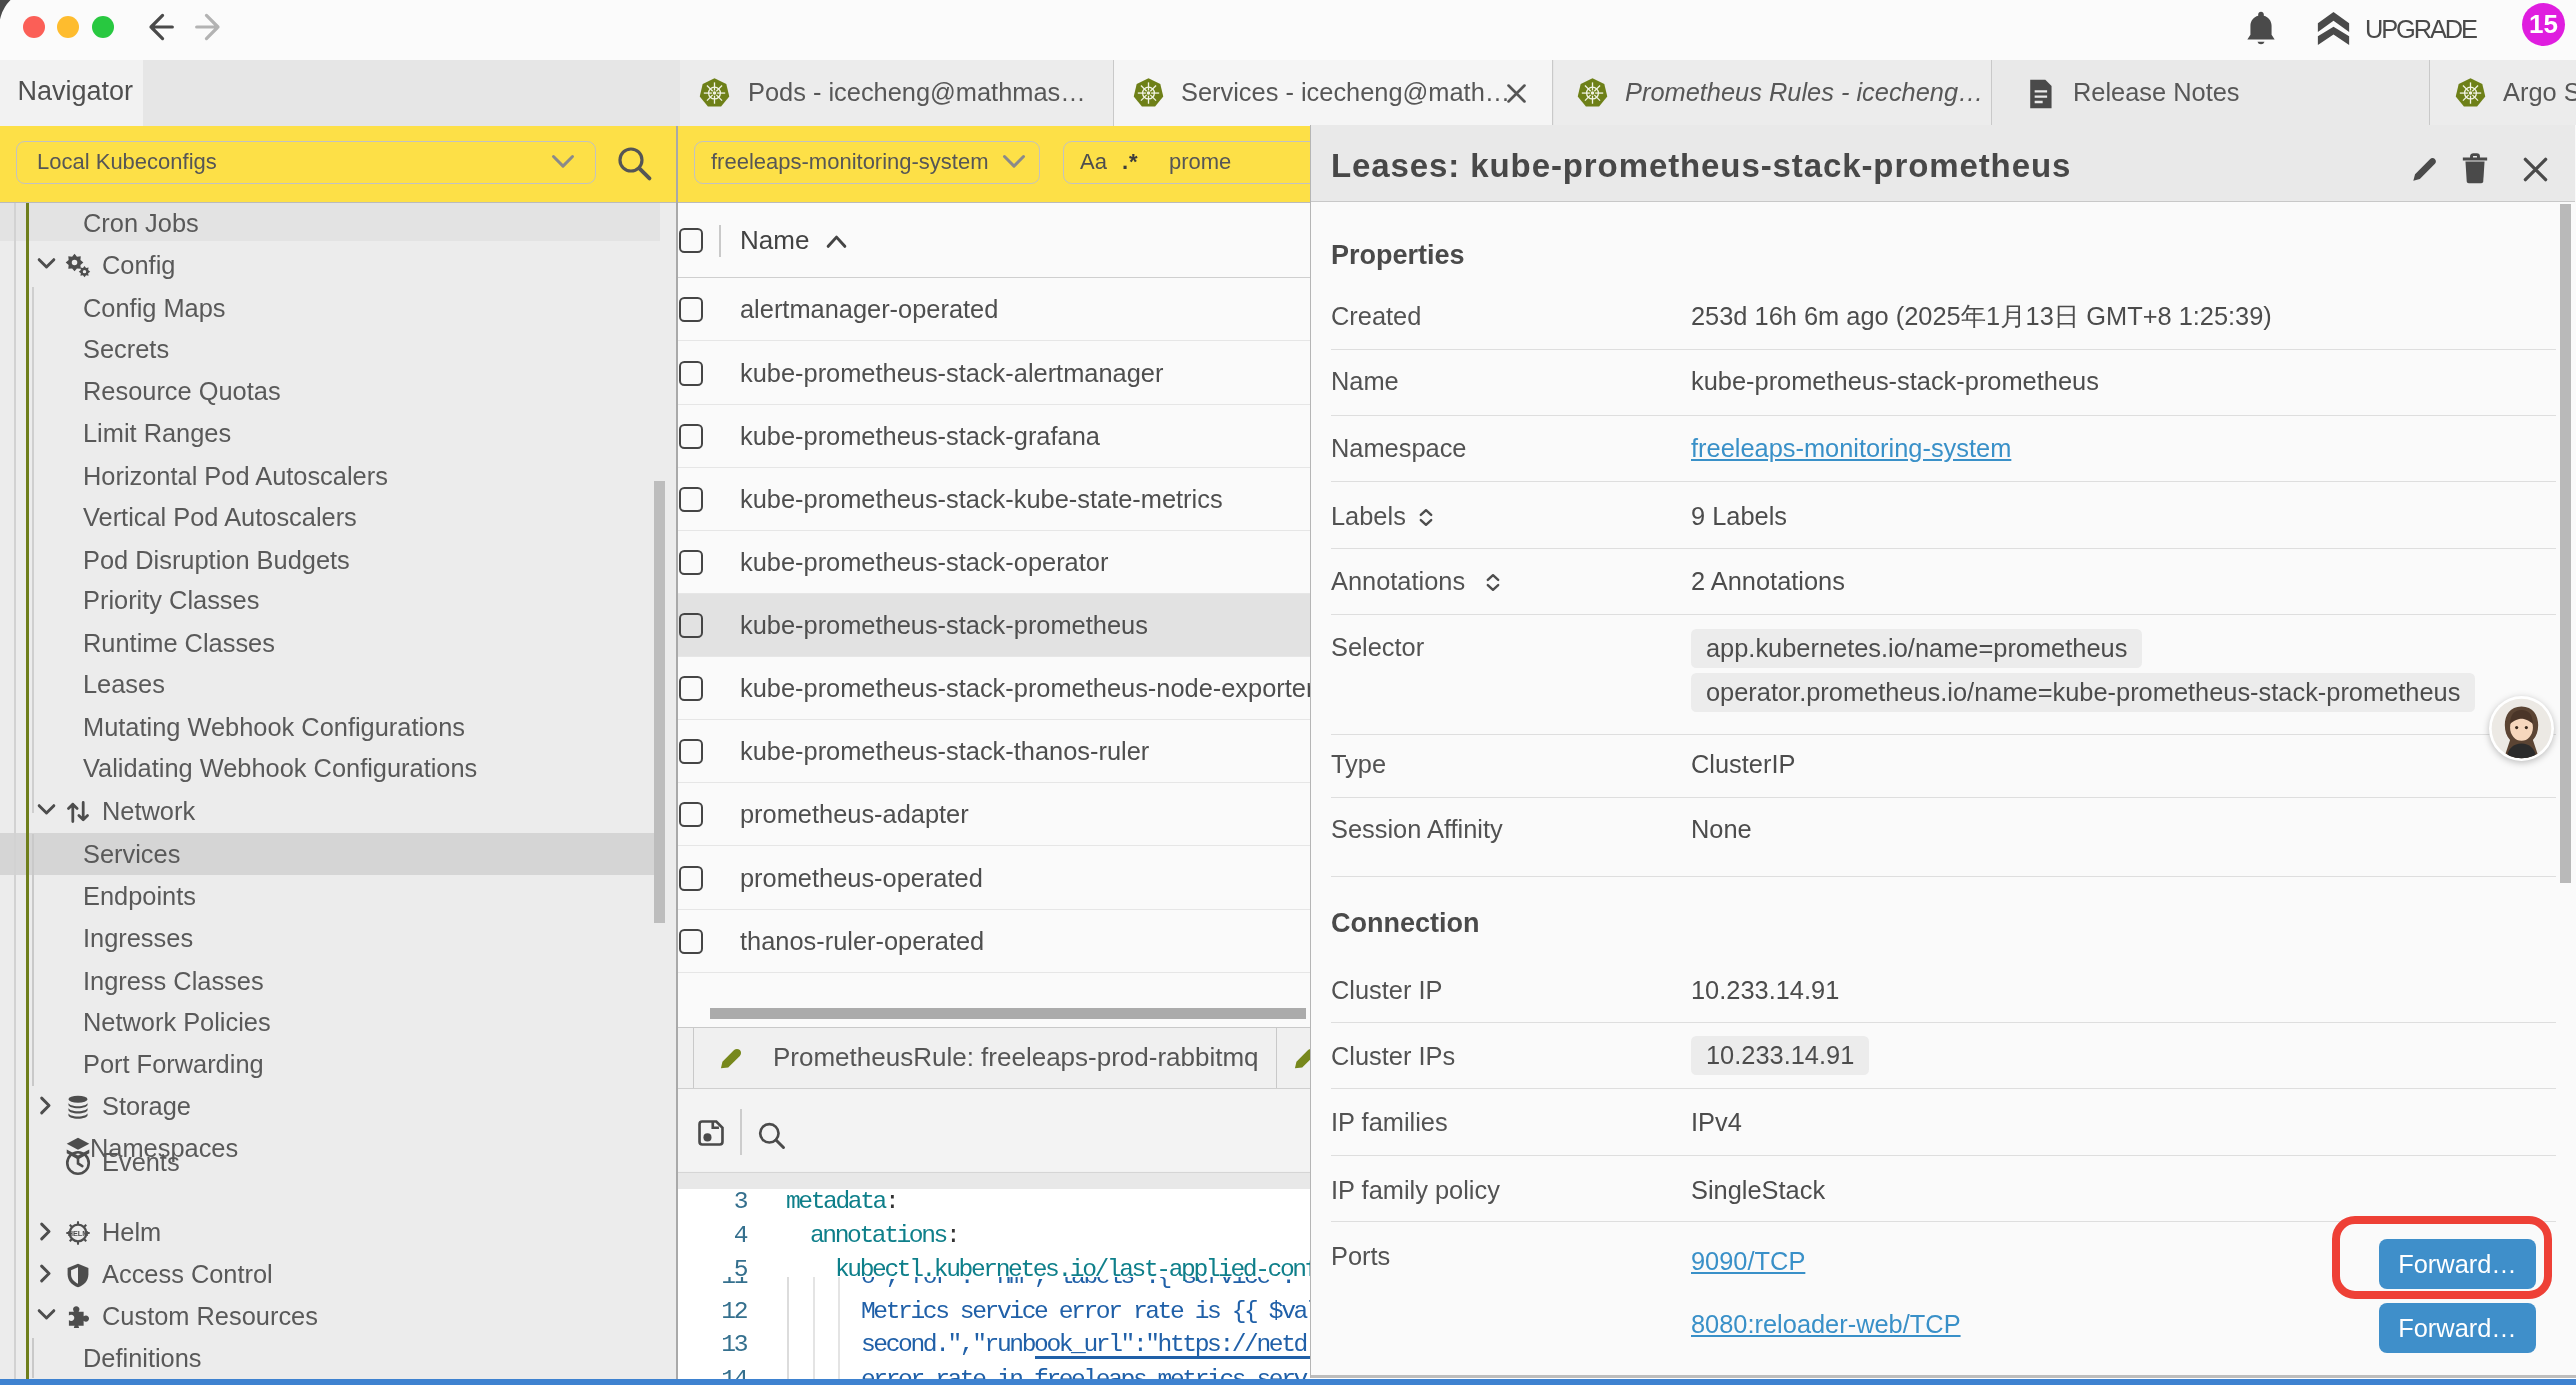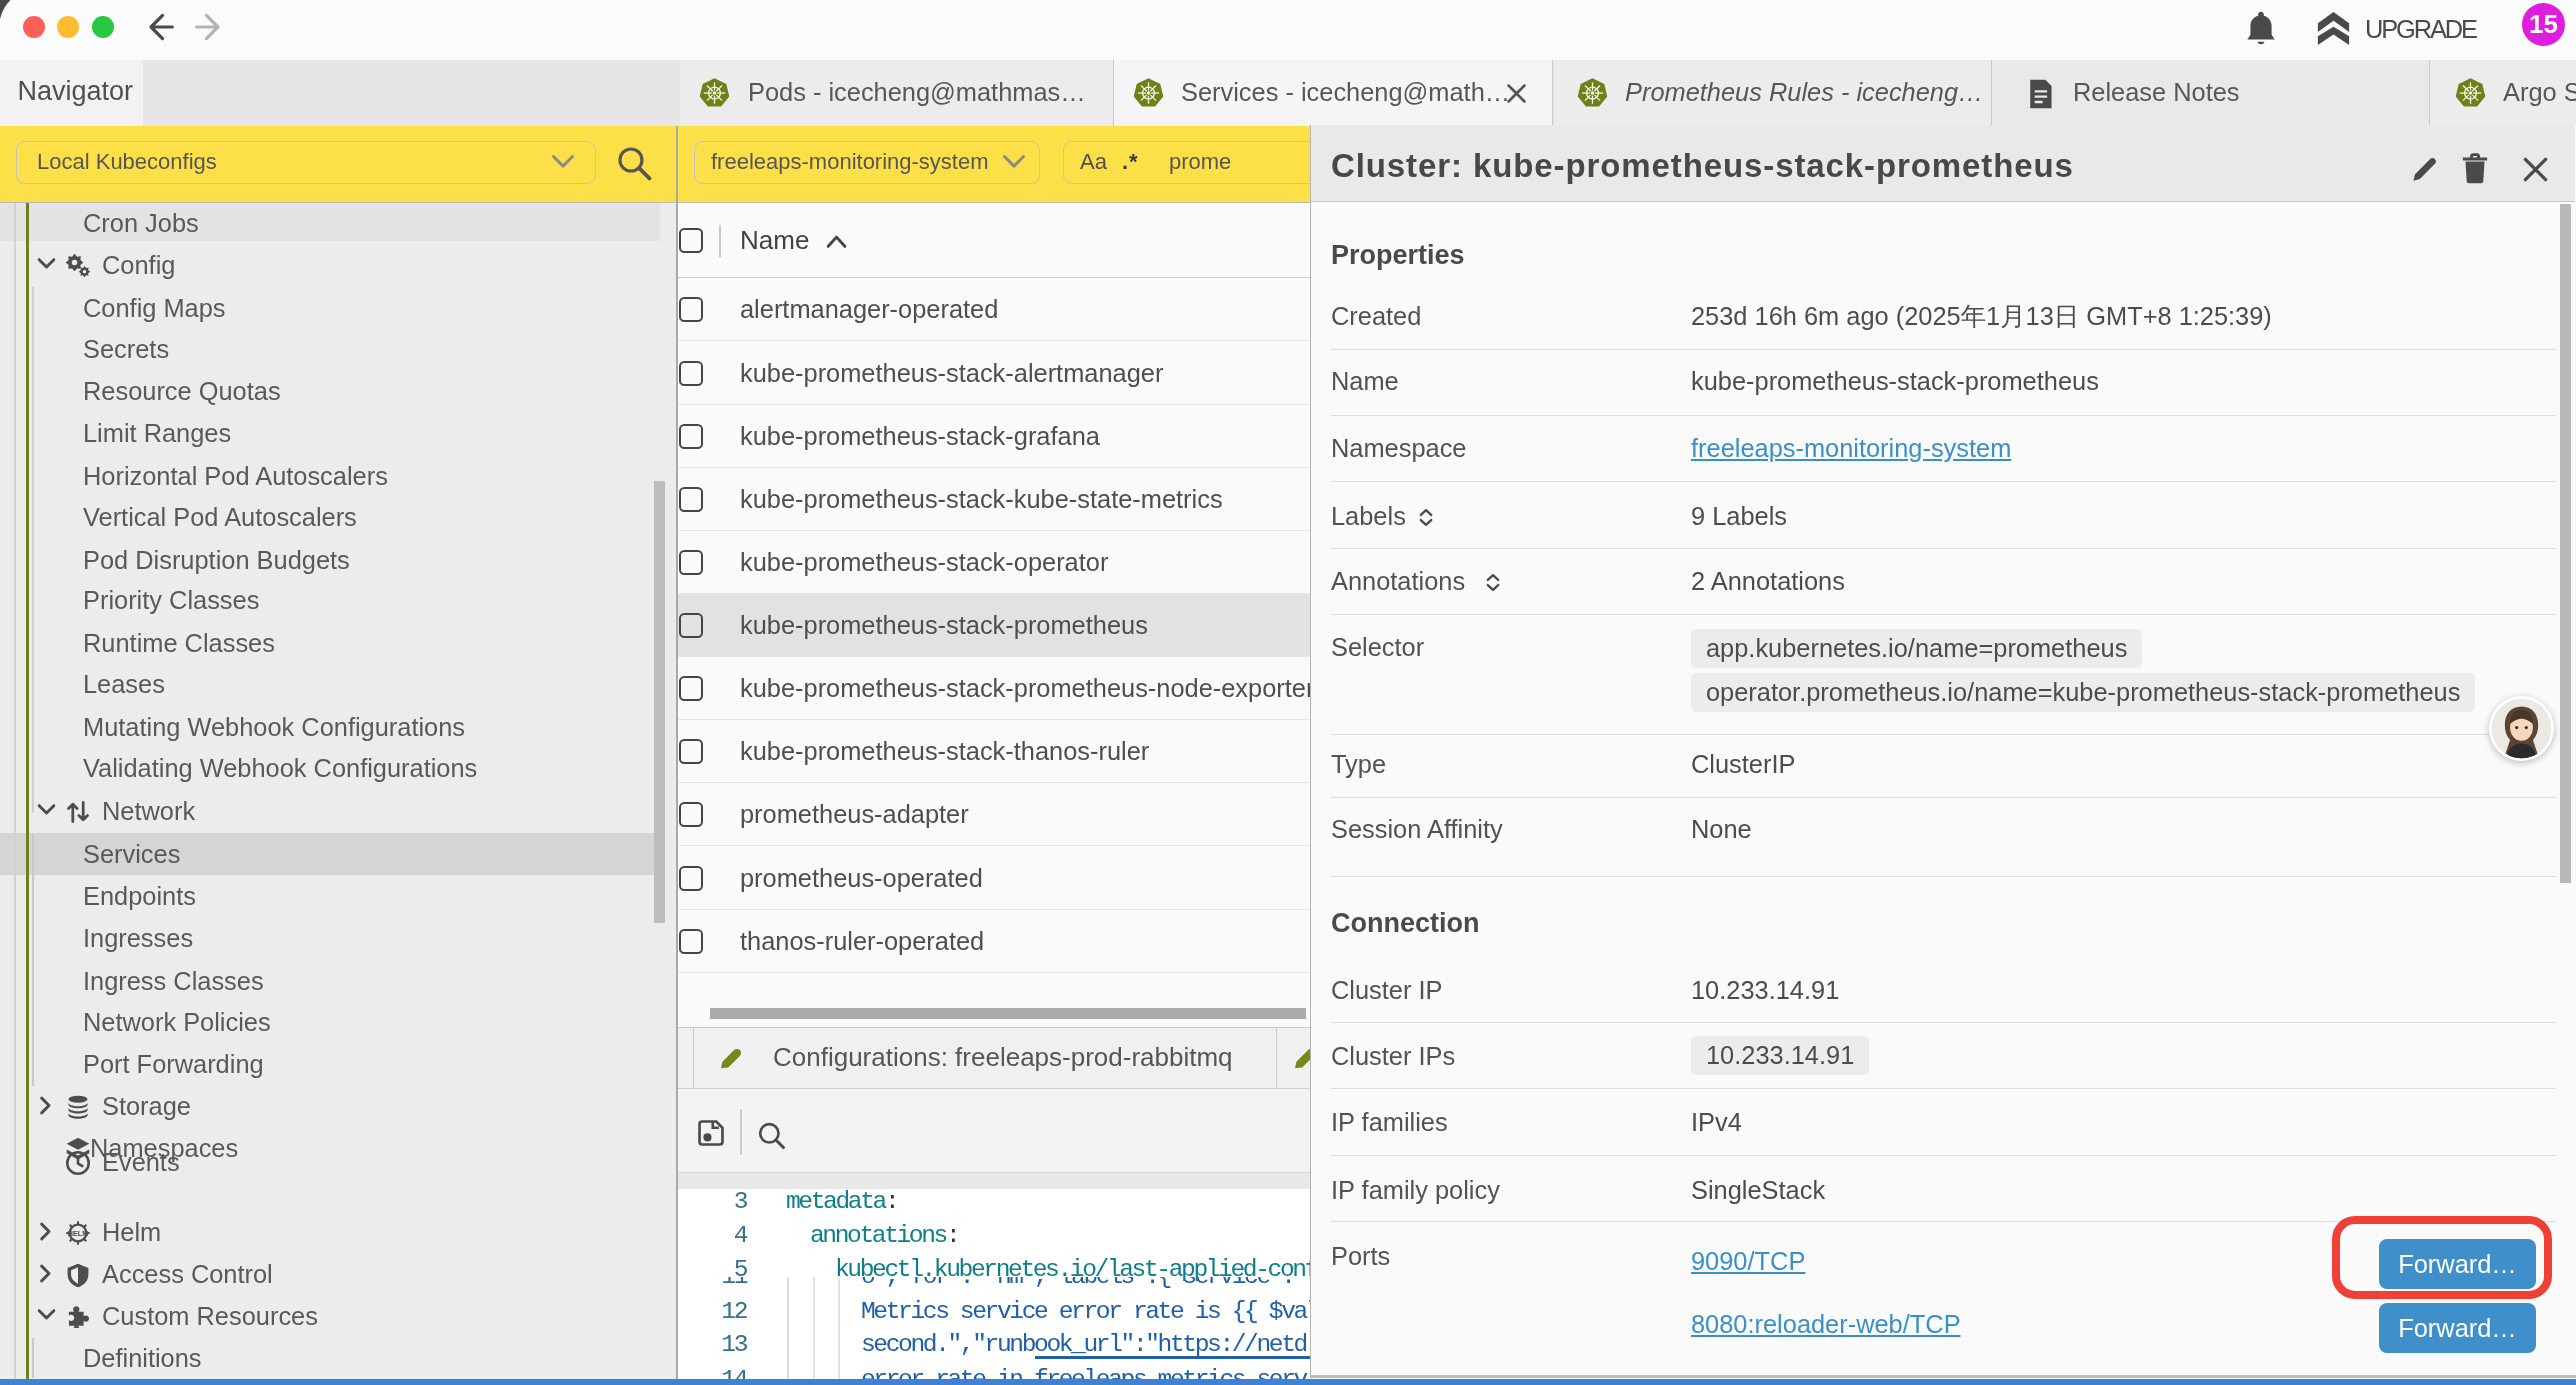--- a/index.html
+++ b/index.html
@@ -372,21 +372,21 @@
 
     <div class="abs" style="left:32px; top:805px; width:596px; height:11.4px; background:#ababab;"></div>
   </div>
 
   <div class="abs" id="dock">
     <div class="abs" style="left:0; top:0; width:1898px; height:62px; background:#f0f0f0; border-top:1.8px solid #c9c9c9; border-bottom:1.8px solid #cfcfcf;">
       <div class="abs" style="left:15px; top:0; width:584px; height:60px; background:#f0f0f0; border-left:1.8px solid #c9c9c9; border-right:1.8px solid #c9c9c9;">
         <svg class="abs" style="left:23px; top:18.4px;" width="25.4" height="25.4" viewBox="0 0 29 29">
             <path d="M4.5 25.5 L6.2 18 L19.5 4.7 C21.3 2.9 24.3 2.9 26.1 4.7 C27.9 6.5 27.9 9.5 26.1 11.3 L12.8 24.6 L4.5 25.5 Z" fill="#77881c"></path>
           </svg>
-        <div class="abs" style="left:79px; top:0; line-height:59px; font-size:26px; color:#555; white-space:nowrap;">Configurations: freeleaps-prod-rabbitmq</div>
+        <div class="abs" style="left:79px; top:0; line-height:59px; font-size:26px; color:#555; white-space:nowrap;">PrometheusRule: freeleaps-prod-rabbitmq</div>
       </div>
       <div class="abs" style="left:601px; top:0; width:701px; height:60px; background:#f0f0f0;">
         <svg class="abs" style="left:12.3px; top:18.4px;" width="25.4" height="25.4" viewBox="0 0 29 29">
             <path d="M4.5 25.5 L6.2 18 L19.5 4.7 C21.3 2.9 24.3 2.9 26.1 4.7 C27.9 6.5 27.9 9.5 26.1 11.3 L12.8 24.6 L4.5 25.5 Z" fill="#77881c"></path>
           </svg>
       </div>
     </div>
     <div class="abs" style="left:0; top:62px; width:1898px; height:82px; background:#f3f3f3;">
       <svg class="abs" style="left:17.5px; top:29px;" width="30" height="30" viewBox="0 0 34 34">
         <path d="M4 7 C4 5.3 5.3 4 7 4 L23 4 L30 11 L30 27 C30 28.7 28.7 30 27 30 L7 30 C5.3 30 4 28.7 4 27 Z" fill="none" stroke="#4a4a4a" stroke-width="3"></path>
@@ -422,21 +422,21 @@
       <div class="abs" style="left:0px; top:139px; width:68px; text-align:right; color:#35708e;">13</div>
       <div class="abs" style="left:183px; top:139px; color:#2060a8; white-space:pre;">second.","runbook_url":"https://netd</div>
       <div class="abs" style="left:357px; top:167px; width:275px; height:2.6px; background:#2060a8;"></div>
       <div class="abs" style="left:0px; top:174px; width:68px; text-align:right; color:#35708e;">14</div>
       <div class="abs" style="left:183px; top:174px; color:#2060a8; white-space:pre;">error rate in freeleaps metrics serv</div>
     </div>
   </div>
 
   <div class="abs" id="drawer">
     <div id="drawerhead">
-      <div class="abs" style="left:20px; top:0; line-height:82px; font-size:33px; letter-spacing:0.9px; font-weight:bold; color:#484848; white-space:nowrap;">Cluster: kube-prometheus-stack-prometheus</div>
+      <div class="abs" style="left:20px; top:0; line-height:82px; font-size:33px; letter-spacing:0.9px; font-weight:bold; color:#484848; white-space:nowrap;">Leases: kube-prometheus-stack-prometheus</div>
       <svg class="abs" style="left:1098px; top:28px;" width="32" height="32" viewBox="0 0 37 37">
         <path d="M5 32 L7 24.5 L24.5 7 C26 5.5 28.4 5.5 29.9 7 L30 7.1 C31.5 8.6 31.5 11 30 12.5 L12.5 30 L5 32 Z" fill="#4a4a4a"></path>
       </svg>
       <svg class="abs" style="left:1149px; top:27px;" width="30" height="33" viewBox="0 0 34 38">
         <path d="M3 8 L31 8 M13 8 L13 5 C13 4 14 3 15 3 L19 3 C20 3 21 4 21 5 L21 8" stroke="#4a4a4a" stroke-width="3.4" fill="none"></path>
         <path d="M6 11 L28 11 L26.5 34 C26.4 35.2 25.4 36 24.2 36 L9.8 36 C8.6 36 7.6 35.2 7.5 34 Z" fill="#4a4a4a"></path>
       </svg>
       <svg class="abs" style="left:1210px; top:30px;" width="29" height="29" viewBox="0 0 33 33">
         <path d="M5 5 L28 28 M28 5 L5 28" stroke="#4a4a4a" stroke-width="3.8" stroke-linecap="round"></path>
       </svg>

